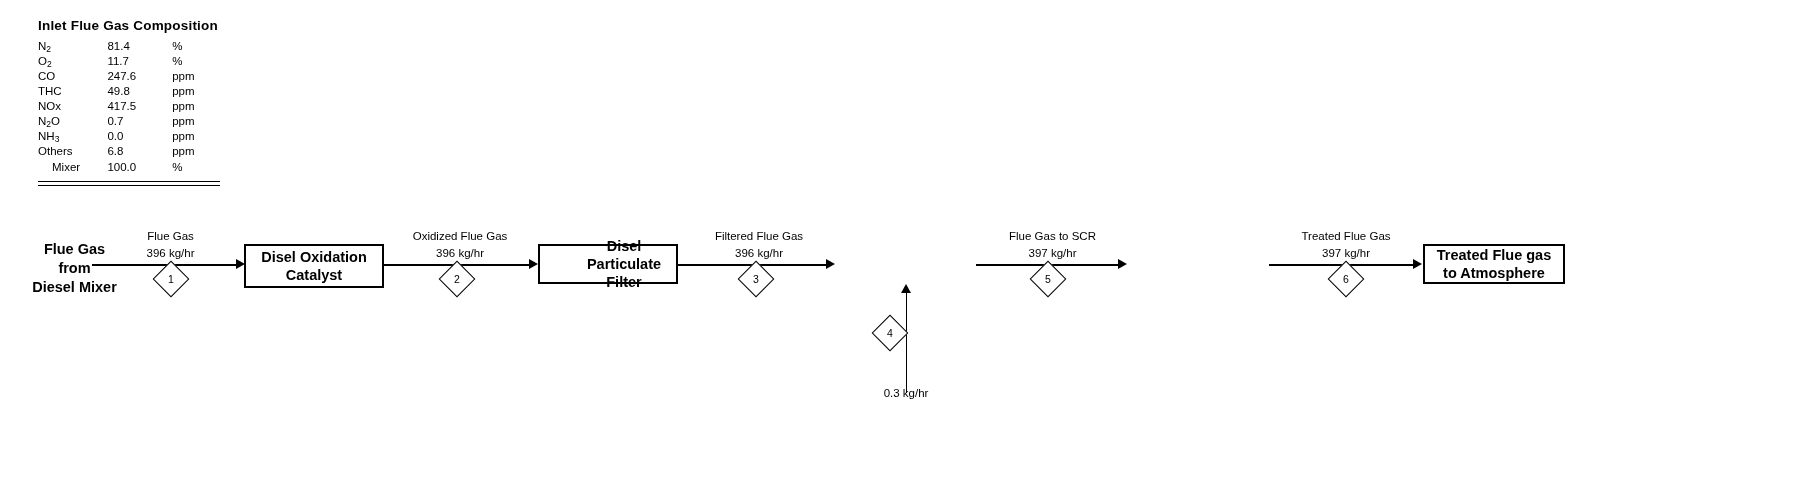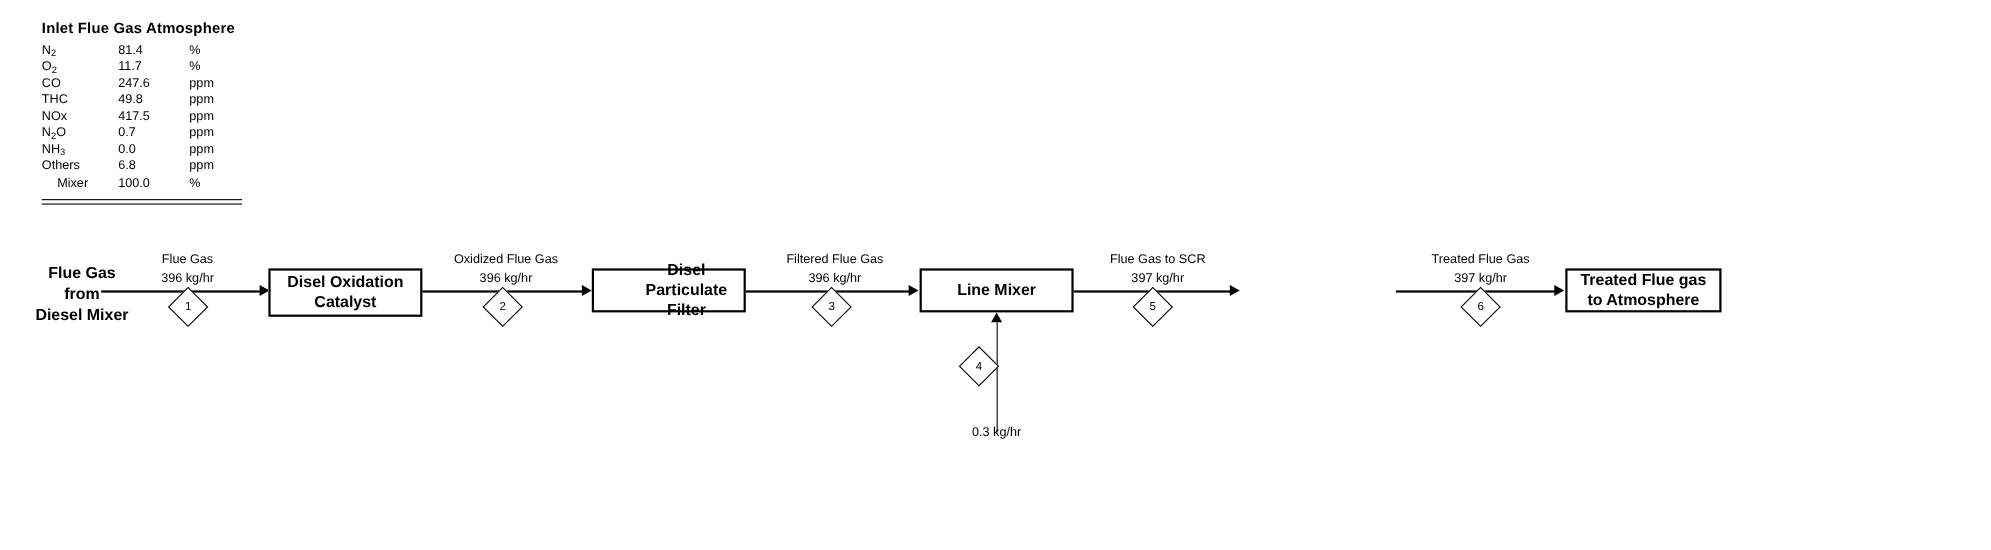--- a/index.html
+++ b/index.html
@@ -130,21 +130,21 @@
     align-items: center;
     justify-content: center;
     font-size: 10.5px;
     line-height: 1;
   }
 </style>
 </head>
 <body>
 
 <div id="composition-table">
-  <div class="comp-title">Inlet Flue Gas Atmosphere</div>
+  <div class="comp-title">Inlet Flue Gas Composition</div>
   <div style="position:relative;">
     <table>
       <tbody>
         <tr>
           <td class="c-name">N<sub>2</sub></td>
           <td class="c-val">81.4</td>
           <td class="c-unit">%</td>
         </tr>
         <tr>
           <td class="c-name">O<sub>2</sub></td>
@@ -234,25 +234,20 @@
 
   <div class="stream-label" style="left:695px; top:228px; width:128px;">
     <div>Filtered Flue Gas</div>
     <div>396  kg/hr</div>
   </div>
   <div class="hline" style="left:678px; top:264px; width:150px;"></div>
   <div class="arrow-right" style="left:826px; top:259px;"></div>
   <div class="diamond" style="left:743px; top:266px;"></div>
   <div class="diamond-num" style="left:743px; top:266px;">3</div>
 
-  <div class="eq-box" style="left:836px; top:244px; width:140px; height:40px;">
-    <div>
-      <div>Line Mixer</div>
-    </div>
-  </div>
 
   <div class="vline" style="left:906px; top:293px; height:100px;"></div>
   <div class="arrow-up" style="left:901px; top:284px;"></div>
   <div class="diamond" style="left:877px; top:320px;"></div>
   <div class="diamond-num" style="left:877px; top:320px;">4</div>
   <div class="stream-label" style="left:786px; top:385px; width:240px;">
     <div>0.3 kg/hr</div>
   </div>
 
   <div class="stream-label" style="left:985px; top:228px; width:135px;">

